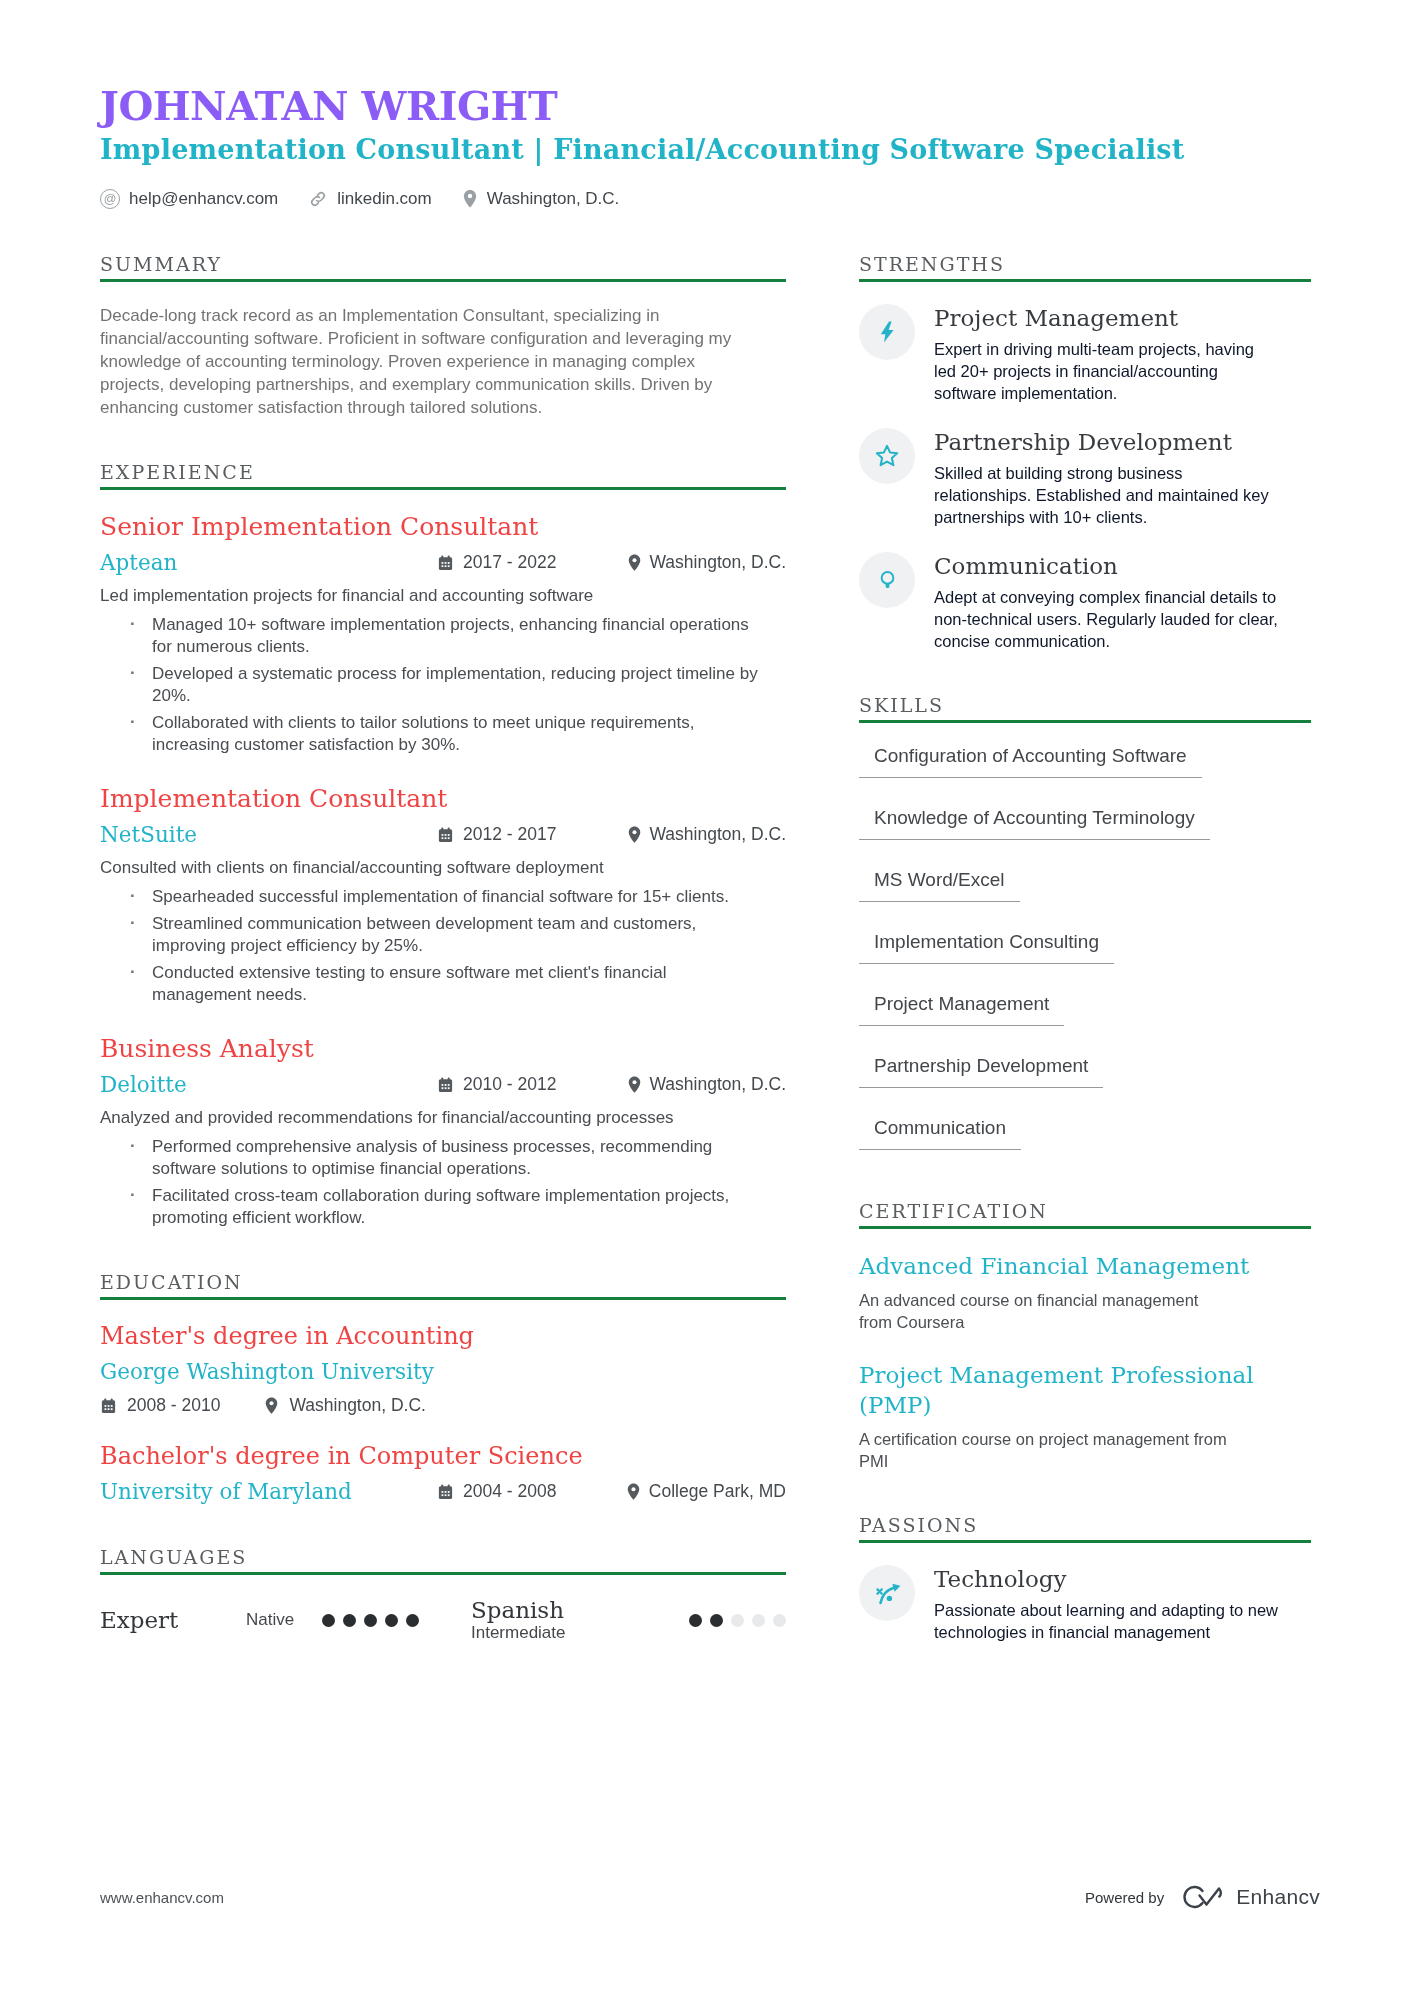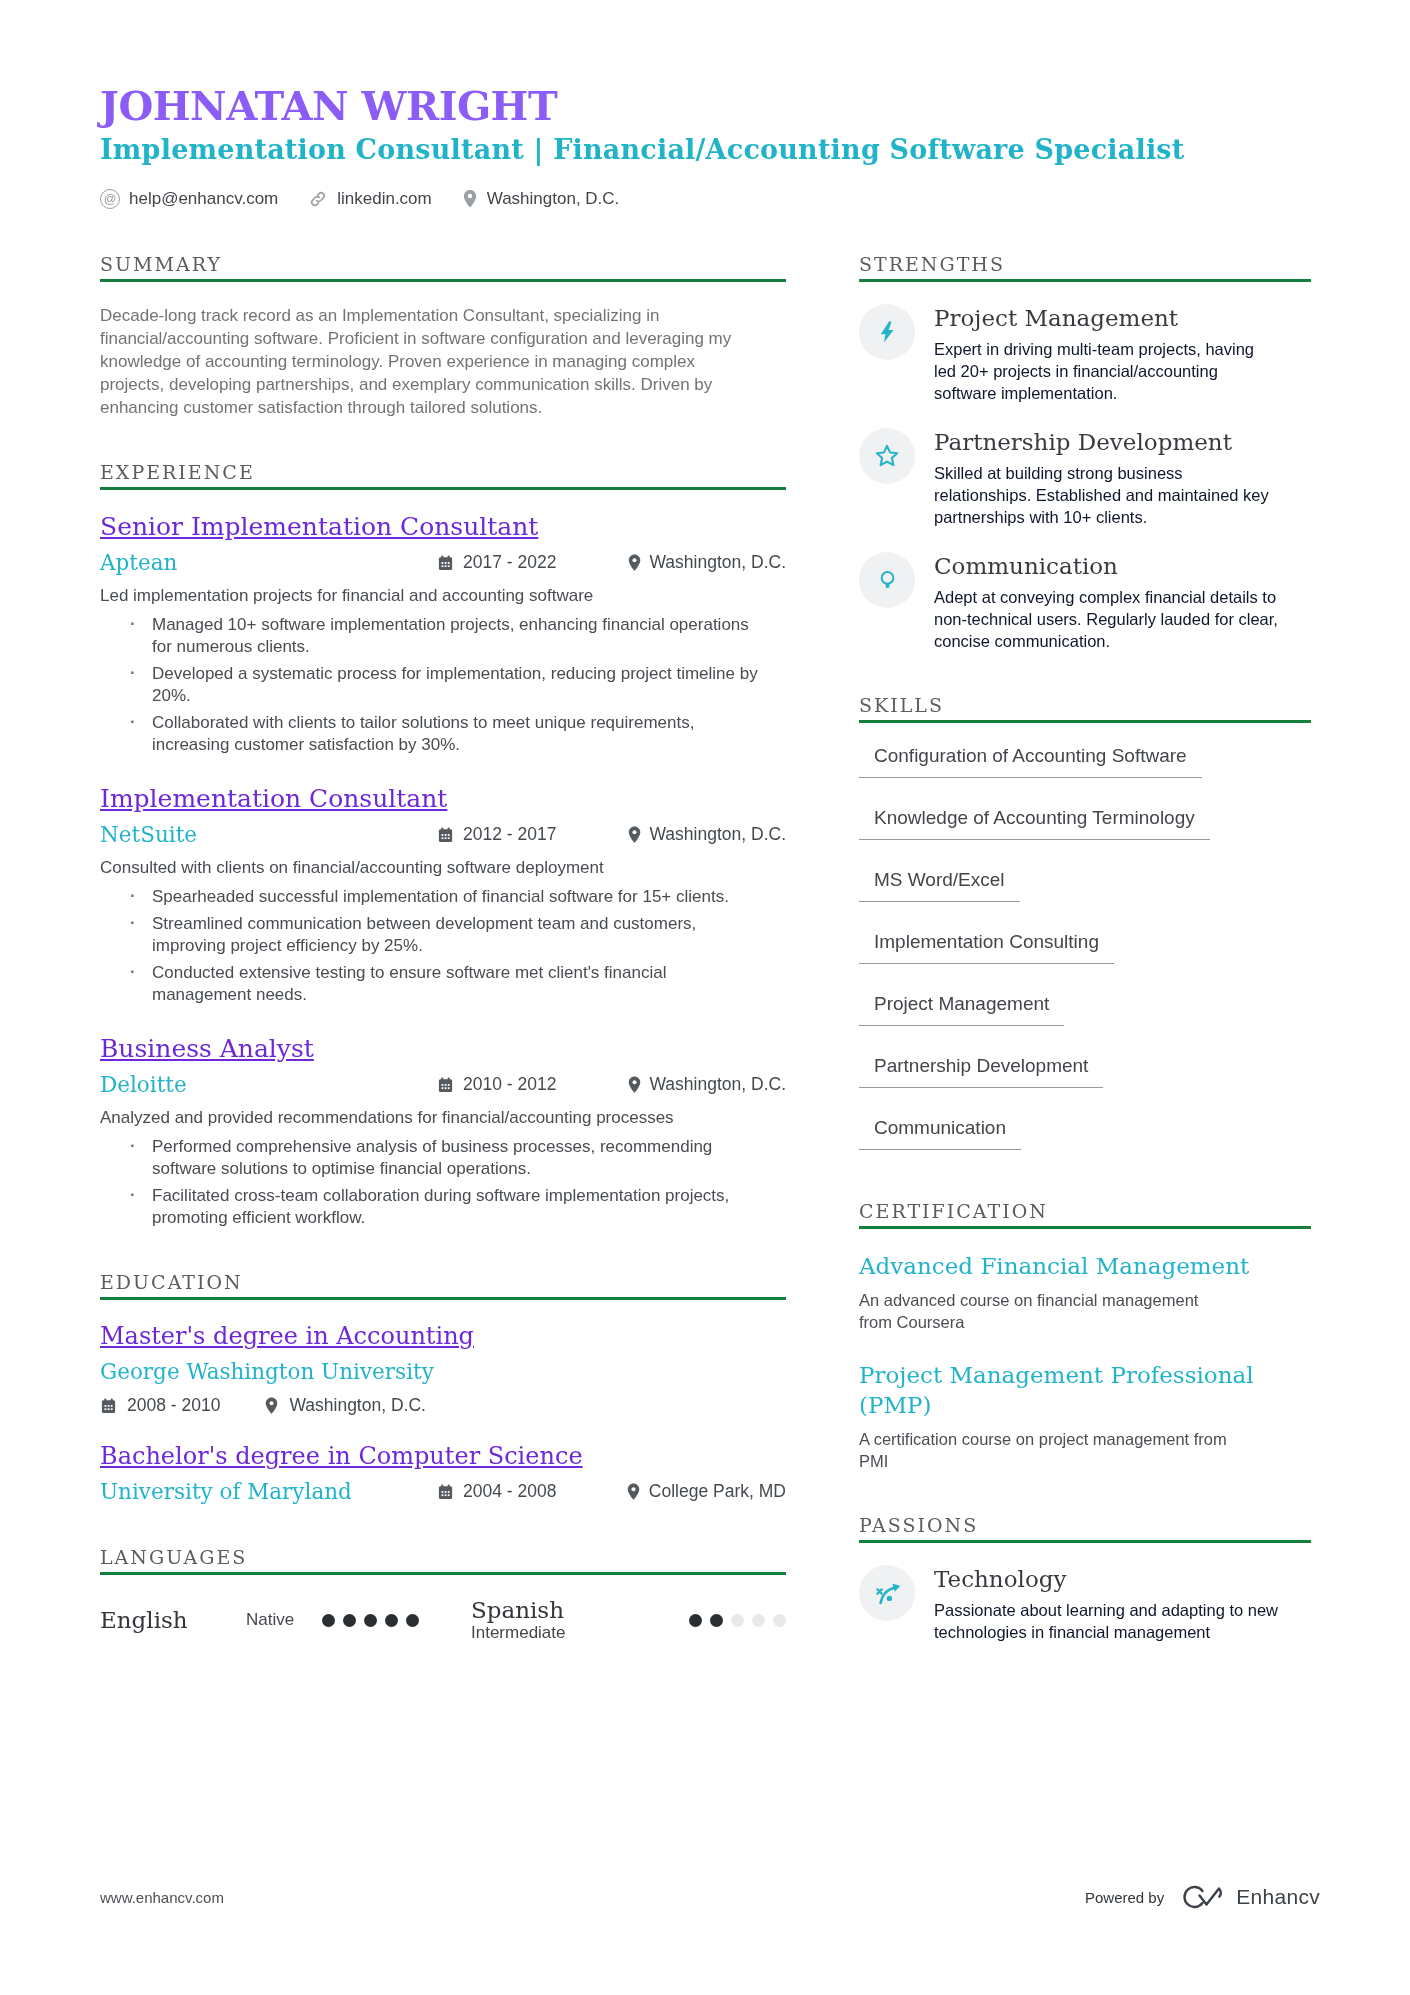--- a/index.html
+++ b/index.html
@@ -41,21 +41,21 @@
   }
   .section-body { padding-top:22px; }
 
   
   .summary-text { font-size:17px; line-height:23px; color:#737373; max-width:660px; }
 
   
   .job { margin-bottom:28px; }
   .job-title, .degree-title {
     font-family:"DejaVu Serif","Liberation Serif",serif; font-weight:400;
-    font-size:25px; color:#6d28d9;text-decoration:underline;
+    font-size:25px; color:#ef4444;
   }
   .degree-title { font-size:24px; }
   .meta-row { display:flex; align-items:center; margin-top:9px; }
   .company, .school {
     font-family:"DejaVu Serif","Liberation Serif",serif;
     font-size:21.5px; color:#21b3c8;
   }
   .meta-row .company, .meta-row .school { width:337px; flex:none; }
   .dates { width:168px; flex:none; display:flex; align-items:center; gap:9px;
     font-size:17.5px; color:#454a4f; }
@@ -328,21 +328,21 @@
           </div>
 
         </div>
       </div>
 
       <div class="section" style="margin-bottom:0;">
         <div class="section-heading">LANGUAGES</div>
         <div class="section-body">
           <div class="lang-row">
             <div class="lang-item first">
-              <span class="lang-name">English</span>
+              <span class="lang-name">Expert</span>
               <span class="lang-level">Native</span>
               <span class="dots">
                   <span class="dot filled"></span>
                   <span class="dot filled"></span>
                   <span class="dot filled"></span>
                   <span class="dot filled"></span>
                   <span class="dot filled"></span>
                 </span>
             </div>
             <div class="lang-item second">

